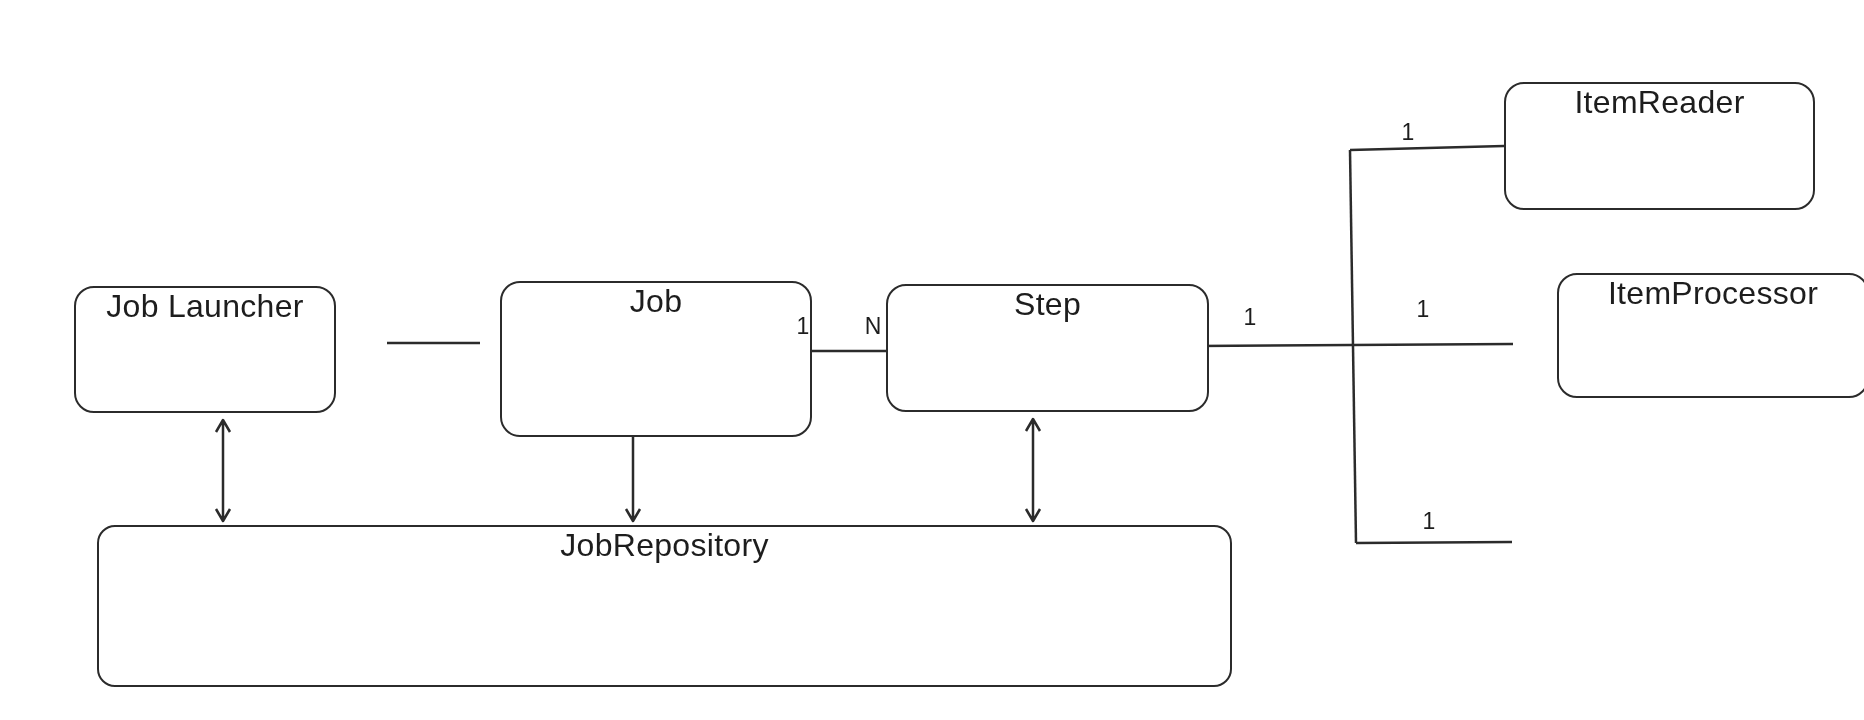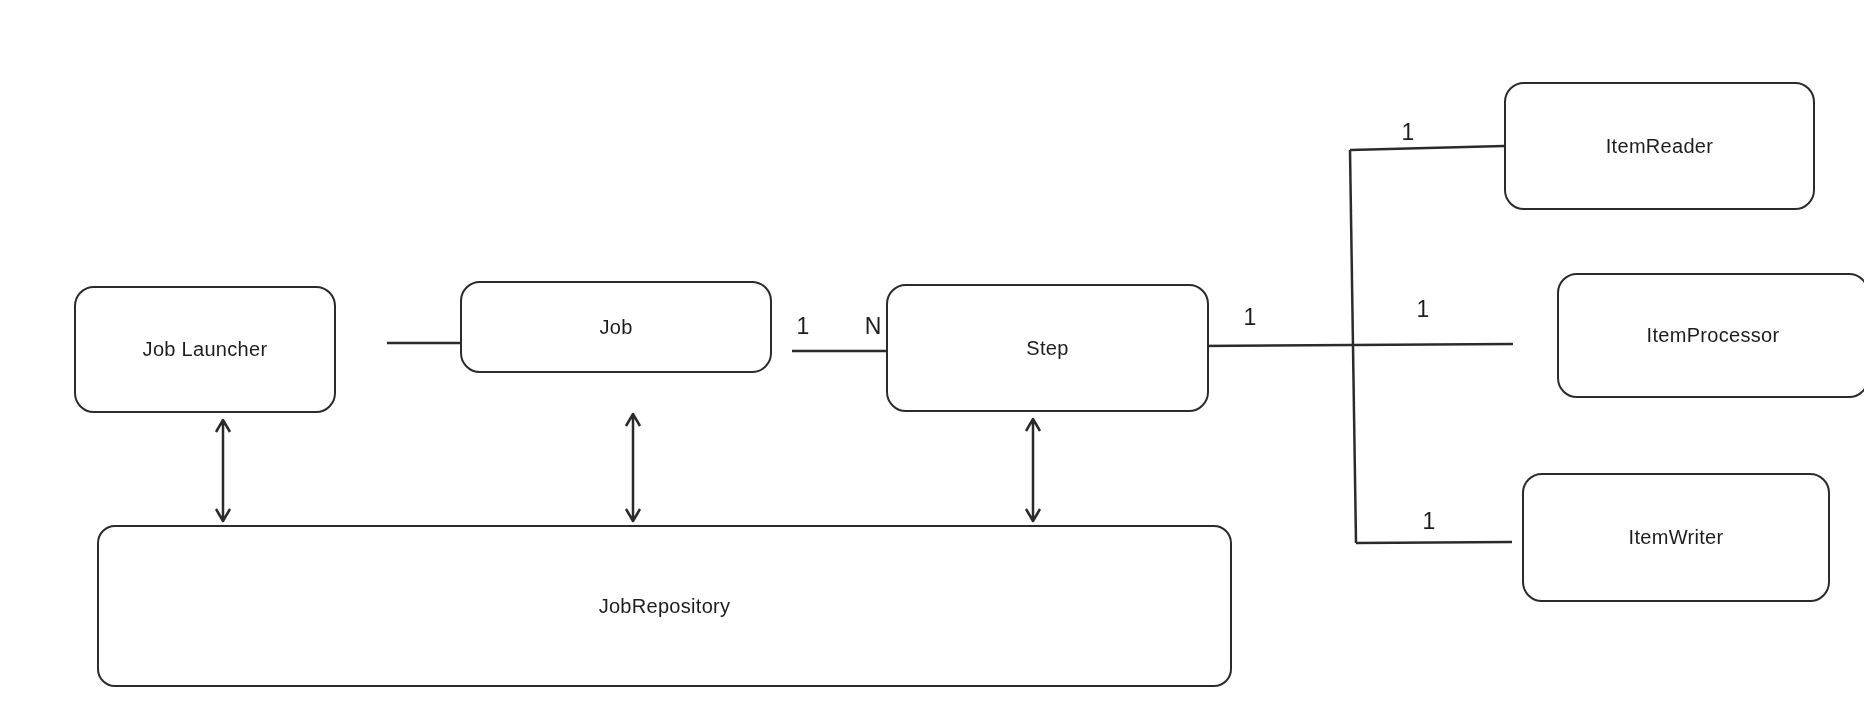--- a/index.html
+++ b/index.html
@@ -22,37 +22,37 @@
     left: 0;
     top: 0;
   }
   .node {
     position: absolute;
     box-sizing: border-box;
     border: 2.5px solid #2b2b2b;
     border-radius: 20px;
     background: #ffffff;
     display: flex;
-    align-items: center;
+    align-items: flex-start;
     justify-content: center;
     color: #1d1d1d;
-    font-size: 20px;
+    font-size: 32px;
     letter-spacing: 0.3px;
   }
   .mult {
     position: absolute;
     transform: translate(-50%, -50%);
     color: #1d1d1d;
     font-size: 23px;
     line-height: 1;
     background: transparent;
   }
   
   #n-job-launcher   { left: 74px;   top: 286px; width: 262px;  height: 127px; }
-  #n-job            { left: 460px;  top: 281px; width: 312px;  height: 92px; }
+  #n-job            { left: 500px;  top: 281px; width: 312px;  height: 156px; }
   #n-step           { left: 886px;  top: 284px; width: 323px;  height: 128px; }
   #n-job-repository { left: 97px;   top: 525px; width: 1135px; height: 162px; border-radius: 18px; }
   #n-item-reader    { left: 1504px; top: 82px;  width: 311px;  height: 128px; }
   #n-item-processor { left: 1513px; top: 273px; width: 312px;  height: 125px; margin-left: 44px; }
   #n-item-writer    { left: 1522px; top: 473px; width: 308px;  height: 129px; }
   
   #m-job-side        { left: 803px;  top: 326px; }
   #m-step-side       { left: 873px;  top: 326px; }
   #m-step-right      { left: 1250px; top: 317px; }
   #m-item-reader     { left: 1408px; top: 132px; }
@@ -92,23 +92,20 @@
   </div>
   <div class="node" id="n-job-repository">
     <span>JobRepository</span>
   </div>
   <div class="node" id="n-item-reader">
     <span>ItemReader</span>
   </div>
   <div class="node" id="n-item-processor">
     <span>ItemProcessor</span>
   </div>
-  <div class="node" id="n-item-writer">
-    <span>ItemWriter</span>
-  </div>
 
   <span class="mult" id="m-job-side">1</span>
   <span class="mult" id="m-step-side">N</span>
   <span class="mult" id="m-step-right">1</span>
   <span class="mult" id="m-item-reader">1</span>
   <span class="mult" id="m-item-processor">1</span>
   <span class="mult" id="m-item-writer">1</span>
 
 </div>
 

